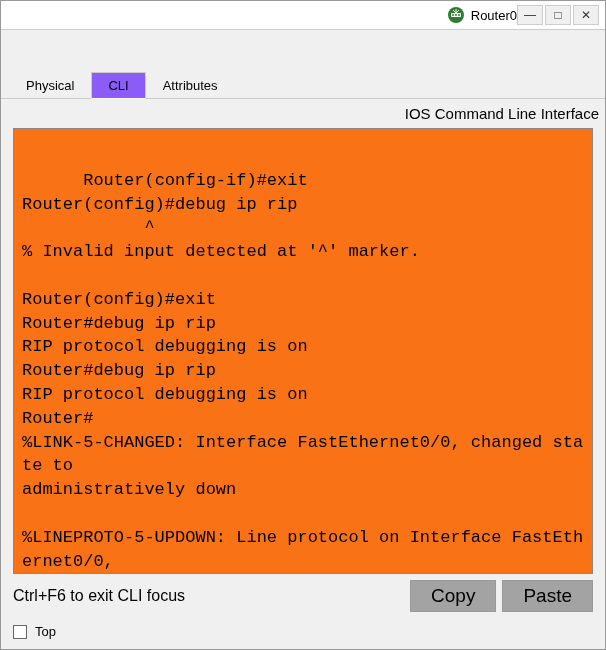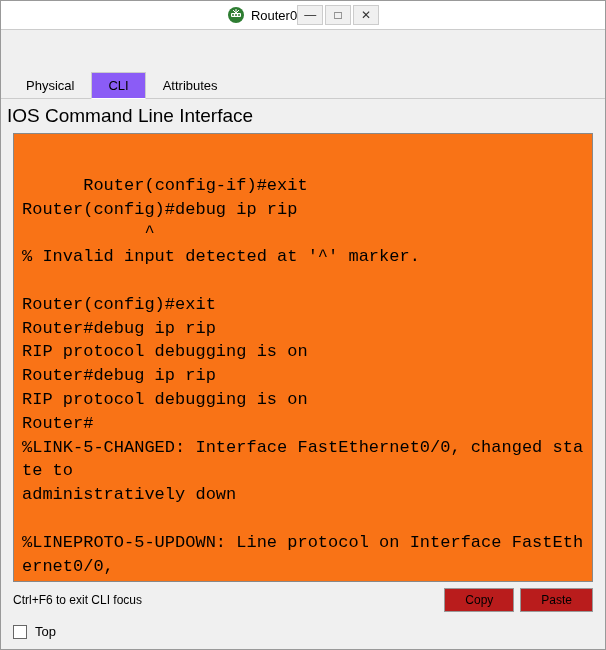--- a/index.html
+++ b/index.html
@@ -21,21 +21,21 @@
       background: #f0f0f0;
       border: 1px solid #999;
       display: flex;
       flex-direction: column;
     }
 
     .title-bar {
       background: #fff;
       display: flex;
       align-items: center;
-      justify-content: center;
+      justify-content: flex-end;
       padding: 4px 6px;
       border-bottom: 1px solid #ccc;
       user-select: none;
     }
 
     .title-bar-left {
       display: flex;
       align-items: center;
       gap: 6px;
     }
@@ -88,22 +88,22 @@
     }
 
     .tab.active {
       background: #8b5cf6;
       border: 1px solid #ccc;
       border-bottom: 1px solid #fff;
       font-weight: normal;
     }
 
     .section-title {
-      text-align: left;
-      font-size: 19px;
+      text-align: right;
+      font-size: 15px;
       padding: 6px;
       background: #f0f0f0;
       color: #000;
     }
 
     .cli-container {
       flex: 1;
       display: flex;
       flex-direction: column;
       padding: 0 12px;
@@ -141,33 +141,33 @@
 
     .status-bar {
       display: flex;
       align-items: center;
       justify-content: space-between;
       padding: 6px 12px;
       background: #f0f0f0;
     }
 
     .status-text {
-      font-size: 12px;
+      font-size: 16px;
       color: #000;
     }
 
     .btn-group {
       display: flex;
       gap: 6px;
     }
 
     .btn {
       padding: 4px 20px;
-      font-size: 12px;
-      background: #b91c1c;
+      font-size: 19px;
+      background: #a3a3a3;
       border: 1px solid #999;
       cursor: pointer;
       min-width: 70px;
       text-align: center;
     }
 
     .bottom-bar {
       display: flex;
       align-items: center;
       padding: 6px 20px 10px 12px;

